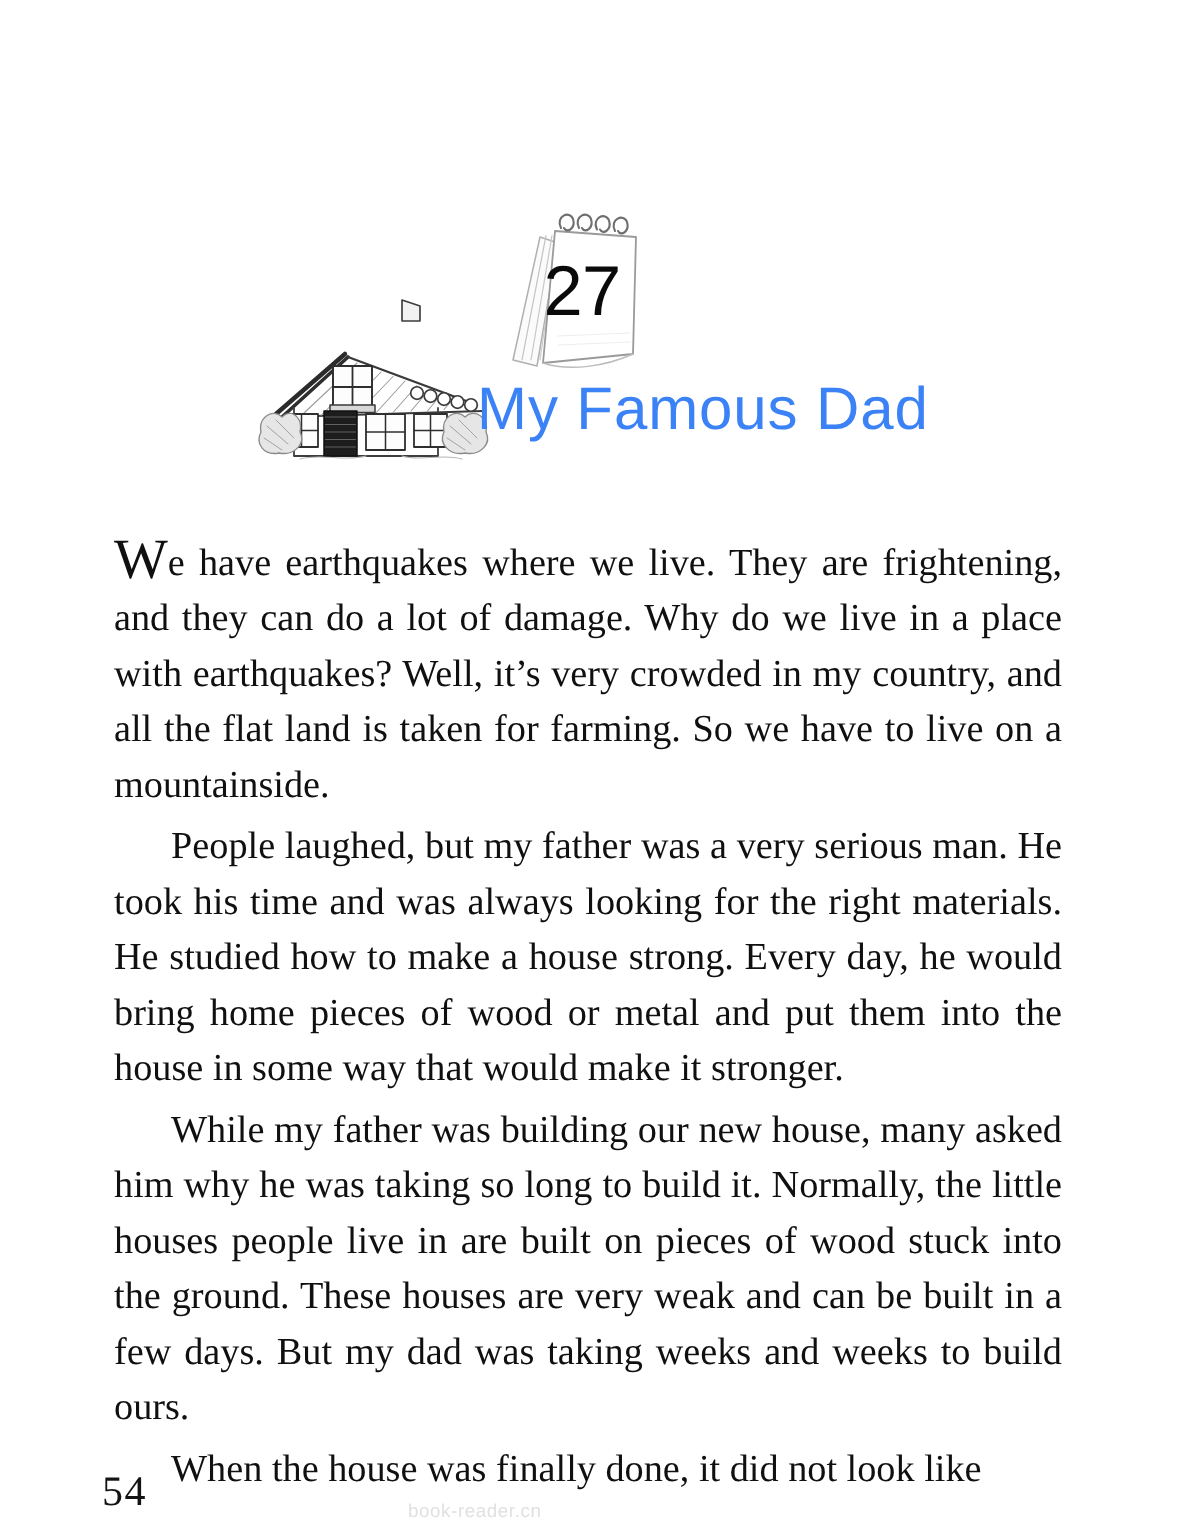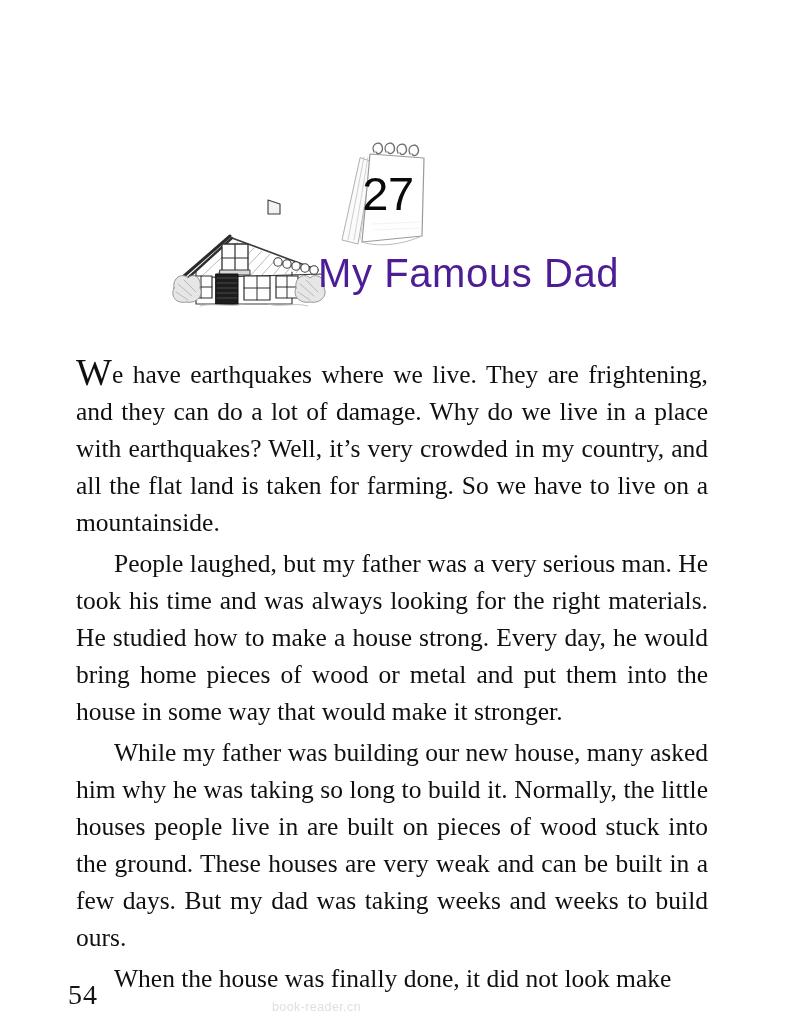--- a/index.html
+++ b/index.html
@@ -62,21 +62,21 @@
 
   
   .chapter-title {
     position: absolute;
     left: 318px;
     top: 124px;
     font-family: "Liberation Sans", "DejaVu Sans", sans-serif;
     font-size: 40px;
     font-weight: 300;
     letter-spacing: 0.6px;
-    color: #4c1d95;
+    color: #3b82f6;
     white-space: nowrap;
     line-height: 1.05;
   }
 
   
   .body-text {
     position: absolute;
     left: 72px;
     top: 352px;
     width: 640px;
@@ -237,20 +237,20 @@
       <div class="calendar-number">27</div>
     </div>
 
     <div class="chapter-title">My Famous Dad</div>
   </div>
 
   <div class="body-text">
     <p class="first"><span class="dropcap">W</span><span>e have earthquakes where we live. They are frightening, and they can do a lot of damage. Why do we live in a place with earthquakes? Well, it’s very crowded in my country, and all the flat land is taken for farming. So we have to live on a mountainside.</span></p>
     <p>People laughed, but my father was a very serious man. He took his time and was always looking for the right materials. He studied how to make a house strong. Every day, he would bring home pieces of wood or metal and put them into the house in some way that would make it stronger.</p>
     <p>While my father was building our new house, many asked him why he was taking so long to build it. Normally, the little houses people live in are built on pieces of wood stuck into the ground. These houses are very weak and can be built in a few days. But my dad was taking weeks and weeks to build ours.</p>
-    <p>When the house was finally done, it did not look make</p>
+    <p>When the house was finally done, it did not look like</p>
   </div>
 
   <div class="page-number">54</div>
 
   <div class="watermark">book-reader.cn</div>
 
 </div>
 
 </body></html>

